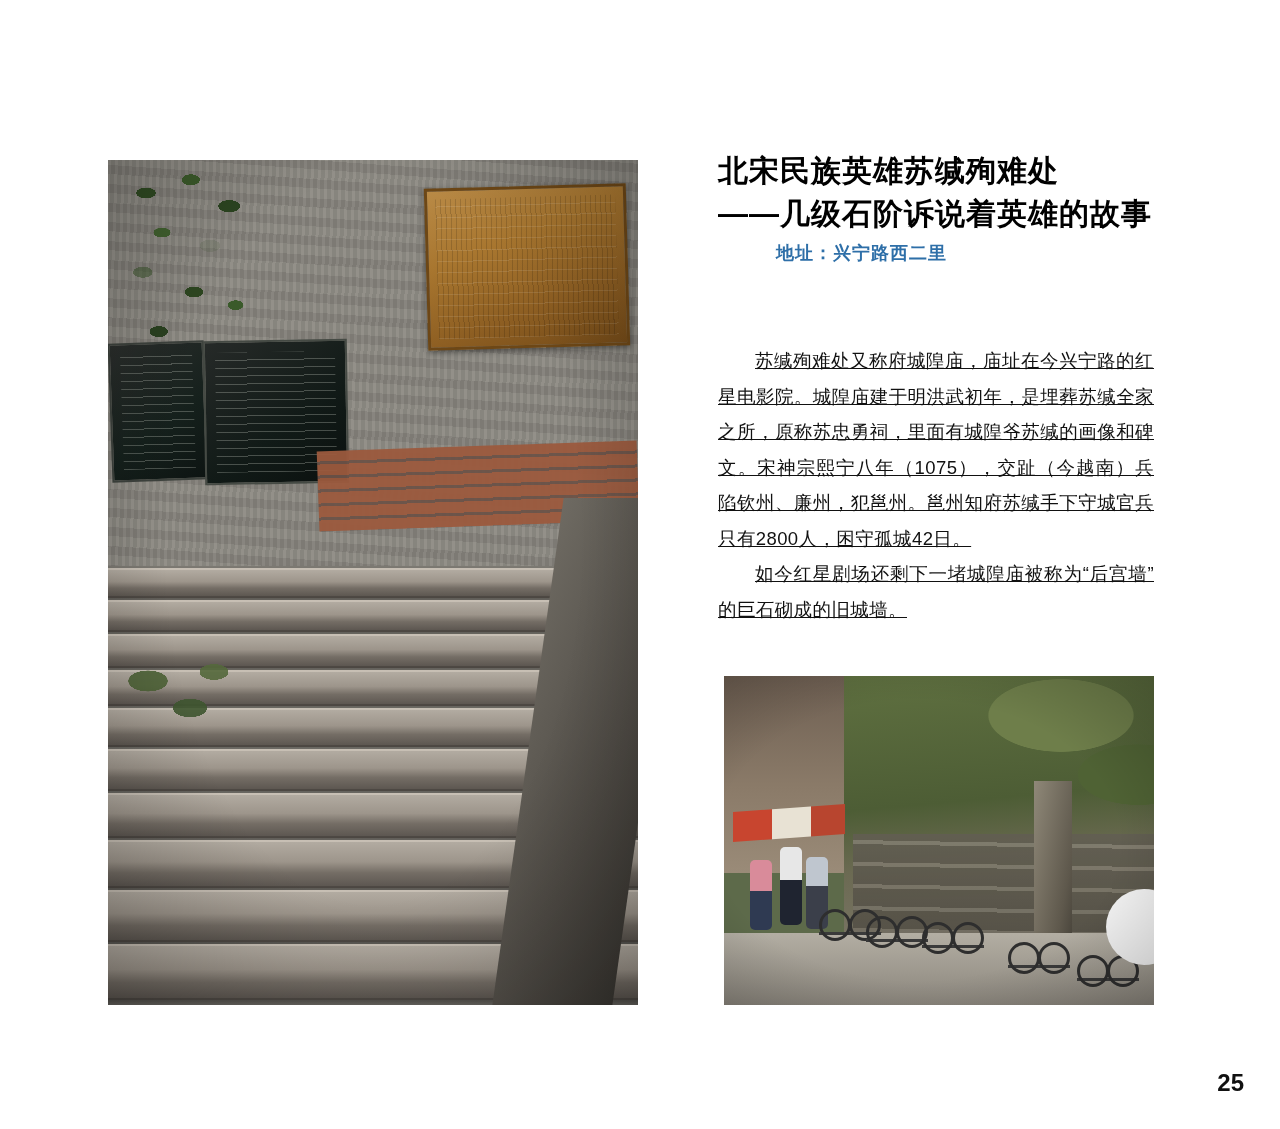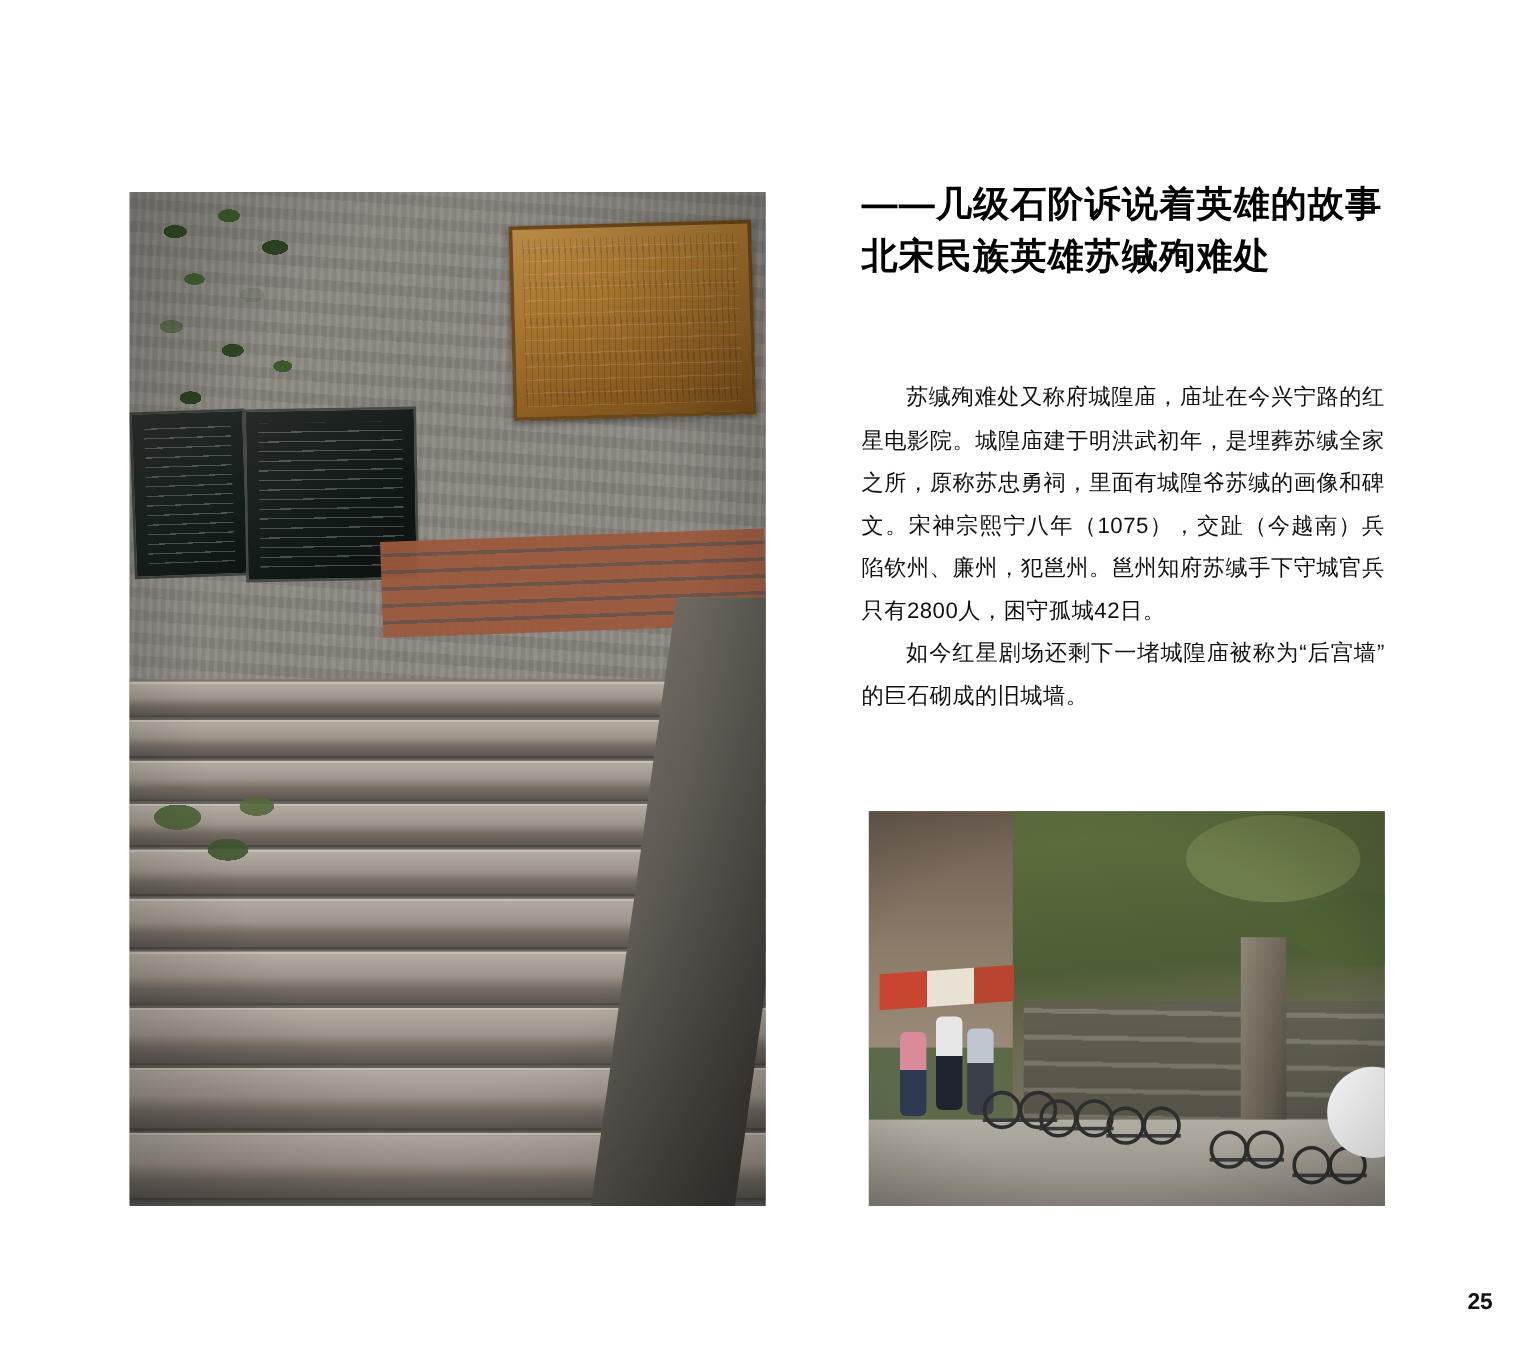--- a/index.html
+++ b/index.html
@@ -162,21 +162,21 @@
     letter-spacing: 1px;
   }
   #body-text {
     margin-top: 78px;
     font-size: 18.5px;
     line-height: 1.92;
     color: #111;
     text-align: justify;
     letter-spacing: .4px;
   }
-  #body-text p { margin: 0; text-indent: 2em; }
+  #body-text p { margin: 0; text-indent: 2em; text-decoration: underline; }
 
   
   #right-photo {
     position: absolute;
     left: 724px;
     top: 676px;
     width: 430px;
     height: 329px;
     overflow: hidden;
     background: #5d6a4a;
@@ -233,21 +233,21 @@
   #right-photo .rp-vignette {
     position:absolute; inset:0;
     background: radial-gradient(ellipse at 45% 50%, rgba(0,0,0,0) 60%, rgba(0,0,0,.22) 100%);
   }
 
   
   #page-number {
     position: absolute;
     right: 36px;
     bottom: 32px;
-    font-size: 19px;
+    font-size: 24px;
     font-weight: 700;
     color: #111;
   }
 </style>
 </head>
 <body>
 
 <div id="left-photo">
   <div class="ph-wall"></div>
   <div class="ph-wall-tex"></div>
@@ -267,22 +267,23 @@
     <div class="step" style="top:274px;height:44px;"></div>
     <div class="step" style="top:324px;height:48px;"></div>
     <div class="step" style="top:378px;height:52px;"></div>
   </div>
   <div class="ph-grass"></div>
   <div class="ph-rail"></div>
   <div class="ph-vignette"></div>
 </div>
 
 <div id="right-col">
+  <div class="title-line">北宋民族英雄苏缄殉难处</div>
   <div class="title-line">——几级石阶诉说着英雄的故事</div>
-  <div class="title-line">北宋民族英雄苏缄殉难处</div>
+  <div class="subtitle">地址：兴宁路西二里</div>
 
   <div id="body-text">
     <p>苏缄殉难处又称府城隍庙，庙址在今兴宁路的红星电影院。城隍庙建于明洪武初年，是埋葬苏缄全家之所，原称苏忠勇祠，里面有城隍爷苏缄的画像和碑文。宋神宗熙宁八年（1075），交趾（今越南）兵陷钦州、廉州，犯邕州。邕州知府苏缄手下守城官兵只有2800人，困守孤城42日。</p>
     <p>如今红星剧场还剩下一堵城隍庙被称为“后宫墙”的巨石砌成的旧城墙。</p>
   </div>
 </div>
 
 <div id="right-photo">
   <div class="rp-sky"></div>
   <div class="rp-bank"></div>

